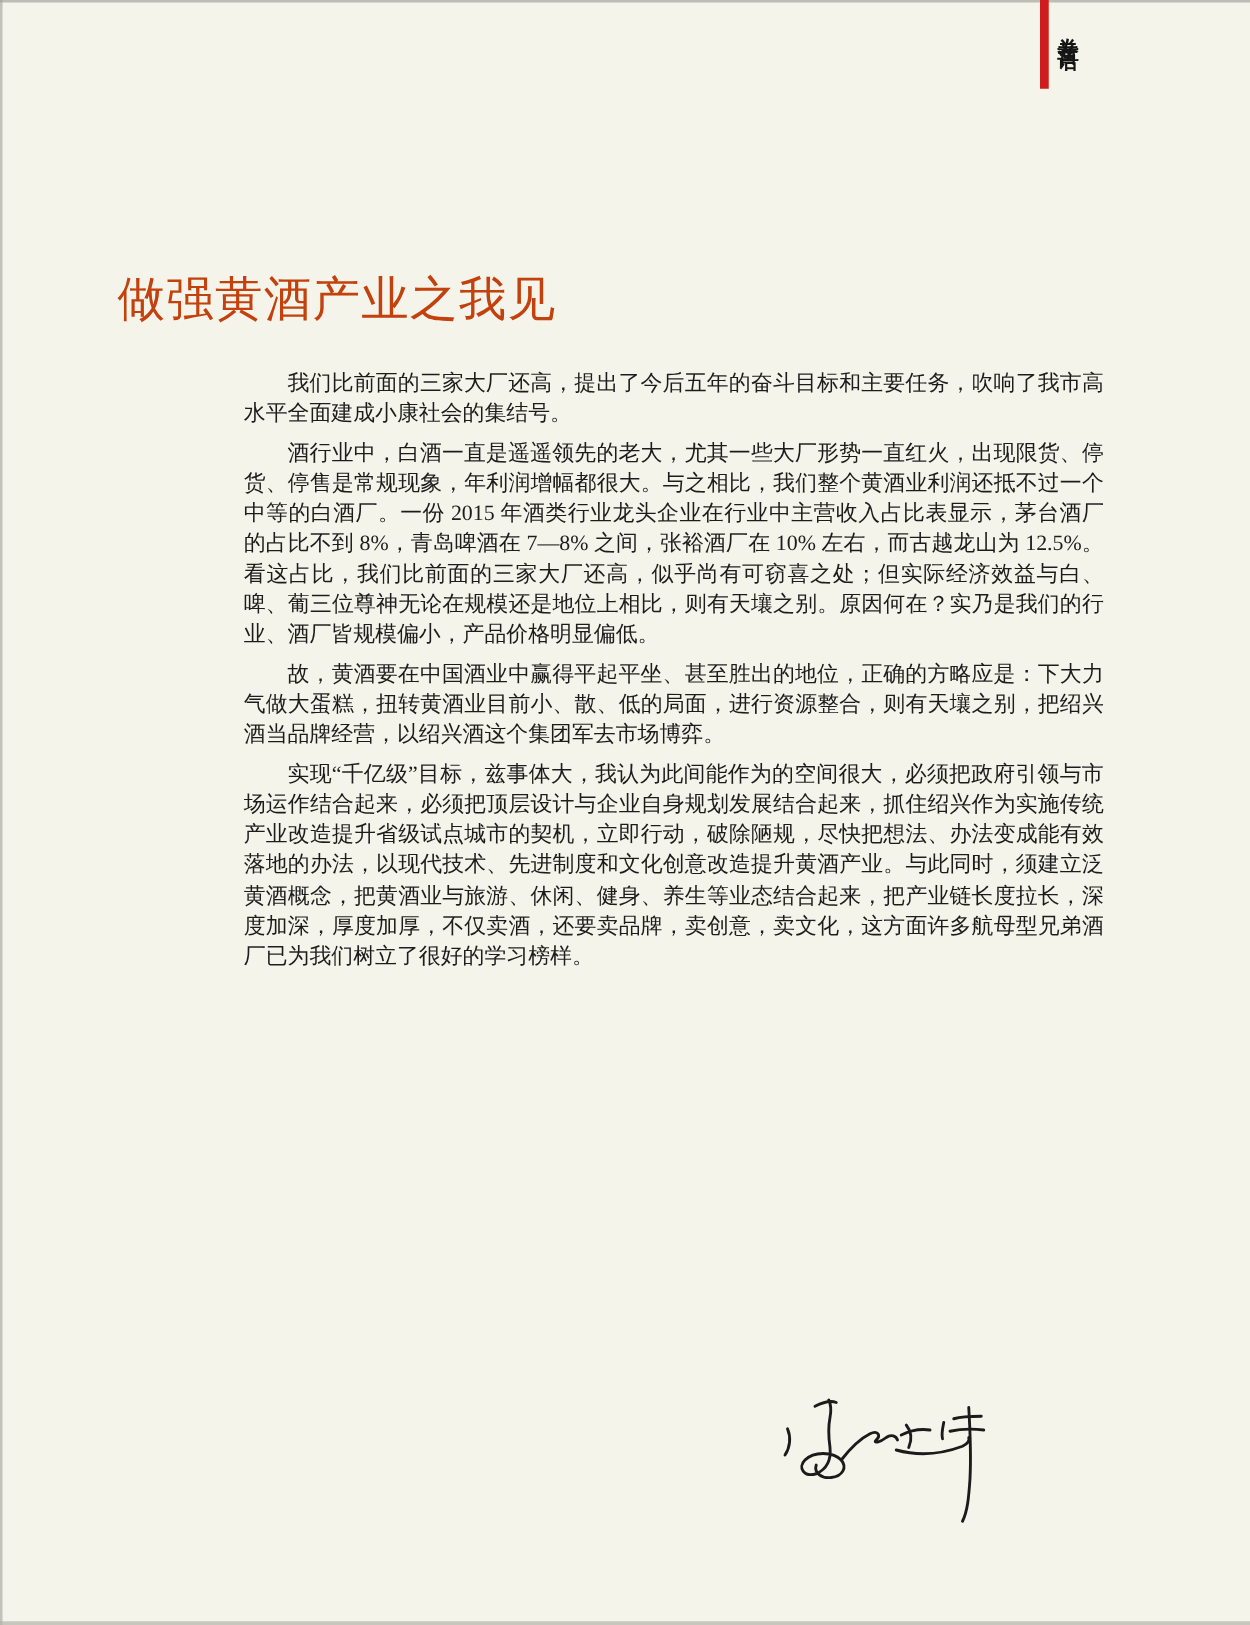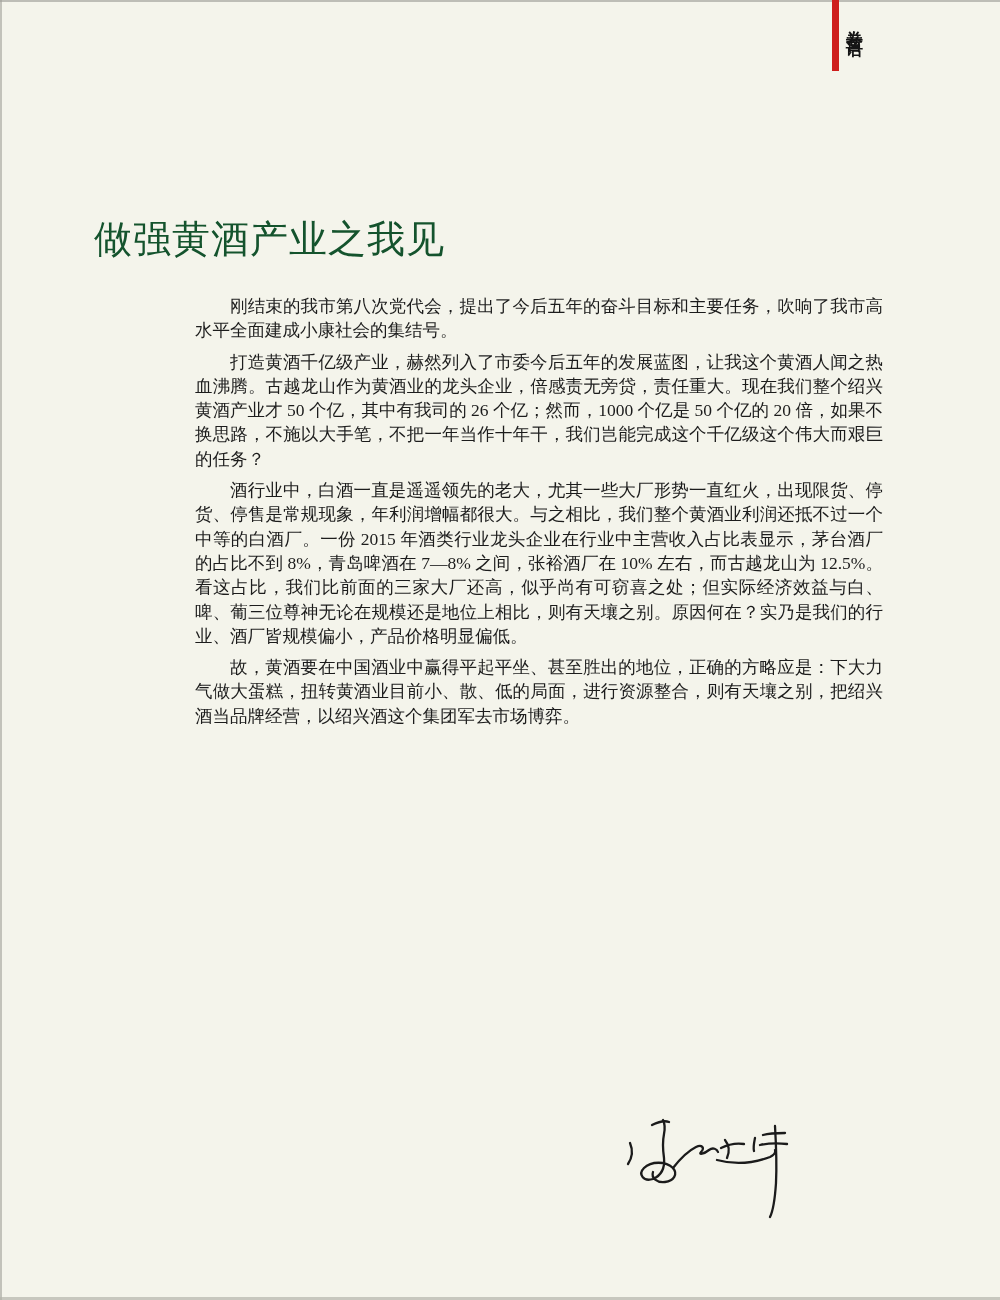--- a/index.html
+++ b/index.html
@@ -36,21 +36,21 @@
   }
 
   
   .page-title {
     position: absolute;
     left: 94px; top: 174px;
     font-family: "Liberation Sans", "DejaVu Sans", sans-serif;
     font-weight: 500;
     font-size: 38px;
     letter-spacing: 1px;
-    color: #14532d;
+    color: #c2410c;
     white-space: nowrap;
     margin-top: 40px;
   }
 
   
   .article {
     position: absolute;
     left: 195px; top: 294px;
     width: 688px;
     font-size: 17.5px;
@@ -88,24 +88,24 @@
   <div class="edge-bottom"></div>
 
   <div class="corner-tab">
     <div class="tab-bar"></div>
     <div class="tab-label">卷首语</div>
   </div>
 
   <h1 class="page-title">做强黄酒产业之我见</h1>
 
   <div class="article">
-      <p>刚结束的我市第八次党代会，提出了今后五年的奋斗目标和主要任务，吹响了我市高水平全面建成小康社会的集结号。</p>
-      <p>打造黄酒千亿级产业，赫然列入了市委今后五年的发展蓝图，让我这个黄酒人闻之热血沸腾。古越龙山作为黄酒业的龙头企业，倍感责无旁贷，责任重大。现在我们整个绍兴黄酒产业才 50 个亿，其中有我司的 26 个亿；然而，1000 个亿是 50 个亿的 20 倍，如果不换思路，不施以大手笔，不把一年当作十年干，我们岂能完成这个千亿级这个伟大而艰巨的任务？</p>
+      <p>我们比前面的三家大厂还高，提出了今后五年的奋斗目标和主要任务，吹响了我市高水平全面建成小康社会的集结号。</p>
       <p>酒行业中，白酒一直是遥遥领先的老大，尤其一些大厂形势一直红火，出现限货、停货、停售是常规现象，年利润增幅都很大。与之相比，我们整个黄酒业利润还抵不过一个中等的白酒厂。一份 2015 年酒类行业龙头企业在行业中主营收入占比表显示，茅台酒厂的占比不到 8%，青岛啤酒在 7—8% 之间，张裕酒厂在 10% 左右，而古越龙山为 12.5%。看这占比，我们比前面的三家大厂还高，似乎尚有可窃喜之处；但实际经济效益与白、啤、葡三位尊神无论在规模还是地位上相比，则有天壤之别。原因何在？实乃是我们的行业、酒厂皆规模偏小，产品价格明显偏低。</p>
       <p>故，黄酒要在中国酒业中赢得平起平坐、甚至胜出的地位，正确的方略应是：下大力气做大蛋糕，扭转黄酒业目前小、散、低的局面，进行资源整合，则有天壤之别，把绍兴酒当品牌经营，以绍兴酒这个集团军去市场博弈。</p>
+      <p>实现“千亿级”目标，兹事体大，我认为此间能作为的空间很大，必须把政府引领与市场运作结合起来，必须把顶层设计与企业自身规划发展结合起来，抓住绍兴作为实施传统产业改造提升省级试点城市的契机，立即行动，破除陋规，尽快把想法、办法变成能有效落地的办法，以现代技术、先进制度和文化创意改造提升黄酒产业。与此同时，须建立泛黄酒概念，把黄酒业与旅游、休闲、健身、养生等业态结合起来，把产业链长度拉长，深度加深，厚度加厚，不仅卖酒，还要卖品牌，卖创意，卖文化，这方面许多航母型兄弟酒厂已为我们树立了很好的学习榜样。</p>
     </div>
 
   <div class="signature">
     <svg viewBox="0 0 180 112" xmlns="http://www.w3.org/2000/svg" aria-label="傅建伟">
 
       <path d="M 12,30 C 15,37 14,45 10,51"></path>
       <path d="M 34,12 C 40,9 46,7 51,9"></path>
       <path d="M 45,7 C 47,11 47,16 46,21 C 44,31 45,38 46,45 C 47,55 44,62 35,66 C 25,69 20,61 26,55 C 33,48 48,48 55,55 C 60,61 56,68 47,69 C 39,70 33,65 35,59"></path>
 
       <path d="M 55,55 C 62,46 70,38 78,34 C 84,31 87,35 83,39 C 80,42 86,41 91,37 C 95,34 99,36 100,39"></path>

